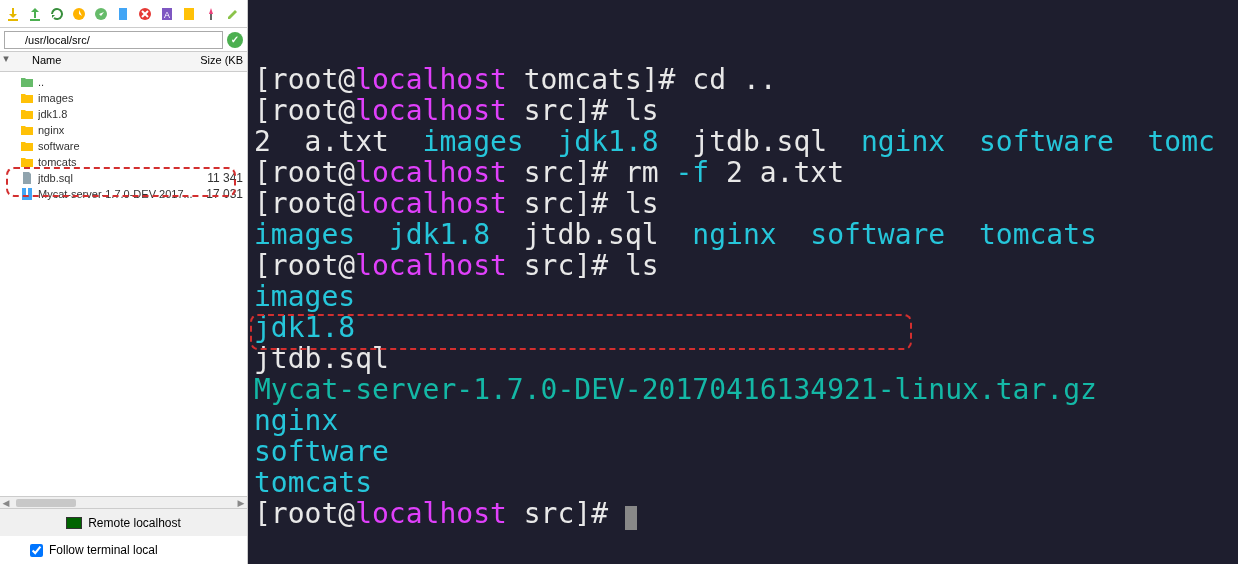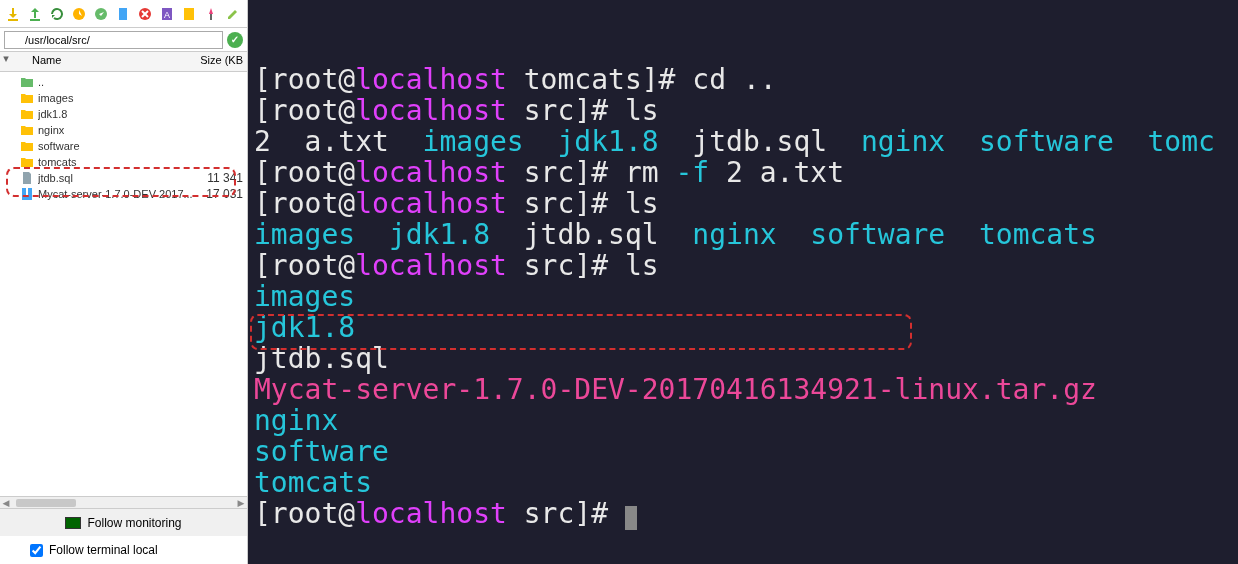--- a/index.html
+++ b/index.html
@@ -29,21 +29,21 @@
   .scrollbar-thumb { height: 8px; width: 60px; background: #c8c8c8; border-radius: 2px; margin-left: 4px; }
   .scrollbar-arrow { width: 12px; text-align: center; color: #888; font-size: 9px; }
   .remote { height: 28px; border-top: 1px solid #ccc; display: flex; align-items: center; justify-content: center; gap: 6px; background: #f0f0f0; cursor: pointer; }
   .remote .mon-icon { width: 16px; height: 12px; background: #006400; border: 1px solid #333; display: inline-block; }
   .follow { height: 28px; display: flex; align-items: center; gap: 6px; padding: 0 30px; }
   .follow input { width: 13px; height: 13px; }
   .terminal { flex: 1; background: #1e1e2e; color: #fff; font-family: "DejaVu Sans Mono", monospace; font-size: 28px; line-height: 31px; padding: 2px 6px; position: relative; white-space: pre; overflow: hidden; }
   .t-white { color: #e8e8e8; }
   .t-cyan { color: #26c6da; }
   .t-magenta { color: #e040fb; }
-  .t-red { color: #ec4899; }
+  .t-red { color: #14b8a6; }
   .cursor-block { display: inline-block; width: 12px; height: 24px; background: #888; vertical-align: text-bottom; }
   .sidebar-body { position: relative; flex: 1; display: flex; flex-direction: column; }
 </style>
 </head>
 <body>
 
 <div class="sidebar">
   <div class="toolbar">
     <span class="tbtn">
         <svg viewBox="0 0 16 16">
@@ -191,21 +191,21 @@
     <div class="highlight-box" style="left:6px; top:95px; width:230px; height:30px;"></div>
   </div>
   <div class="scrollbar-track">
     <span class="scrollbar-arrow">◀</span>
     <div class="scrollbar-thumb"></div>
     <div style="flex:1"></div>
     <span class="scrollbar-arrow">▶</span>
   </div>
   <div class="remote">
     <span class="mon-icon"></span>
-    <span>Follow monitoring</span>
+    <span>Remote localhost</span>
   </div>
   <div class="follow">
     <input type="checkbox" id="follow-cb" checked="" style="">
     <span>Follow terminal local</span>
   </div>
 </div>
 
 <div class="terminal" id="terminal">
   <div class="highlight-box" style="left:2px; top:314px; width:662px; height:36px;"></div>
 <div><span class="t-white">[root@</span><span class="t-magenta">localhost</span><span class="t-white"> tomcats]# cd ..</span></div><div><span class="t-white">[root@</span><span class="t-magenta">localhost</span><span class="t-white"> src]# ls</span></div><div><span class="t-white">2  a.txt  </span><span class="t-cyan">images</span><span class="t-white">  </span><span class="t-cyan">jdk1.8</span><span class="t-white">  jtdb.sql  </span><span class="t-cyan">nginx</span><span class="t-white">  </span><span class="t-cyan">software</span><span class="t-white">  </span><span class="t-cyan">tomc</span></div><div><span class="t-white">[root@</span><span class="t-magenta">localhost</span><span class="t-white"> src]# rm </span><span class="t-cyan">-f</span><span class="t-white"> 2 a.txt</span></div><div><span class="t-white">[root@</span><span class="t-magenta">localhost</span><span class="t-white"> src]# ls</span></div><div><span class="t-cyan">images</span><span class="t-white">  </span><span class="t-cyan">jdk1.8</span><span class="t-white">  jtdb.sql  </span><span class="t-cyan">nginx</span><span class="t-white">  </span><span class="t-cyan">software</span><span class="t-white">  </span><span class="t-cyan">tomcats</span></div><div><span class="t-white">[root@</span><span class="t-magenta">localhost</span><span class="t-white"> src]# ls</span></div><div><span class="t-cyan">images</span></div><div><span class="t-cyan">jdk1.8</span></div><div><span class="t-white">jtdb.sql</span></div><div><span class="t-red">Mycat-server-1.7.0-DEV-20170416134921-linux.tar.gz</span></div><div><span class="t-cyan">nginx</span></div><div><span class="t-cyan">software</span></div><div><span class="t-cyan">tomcats</span></div><div><span class="t-white">[root@</span><span class="t-magenta">localhost</span><span class="t-white"> src]# </span><span class="cursor-block"></span></div></div>

